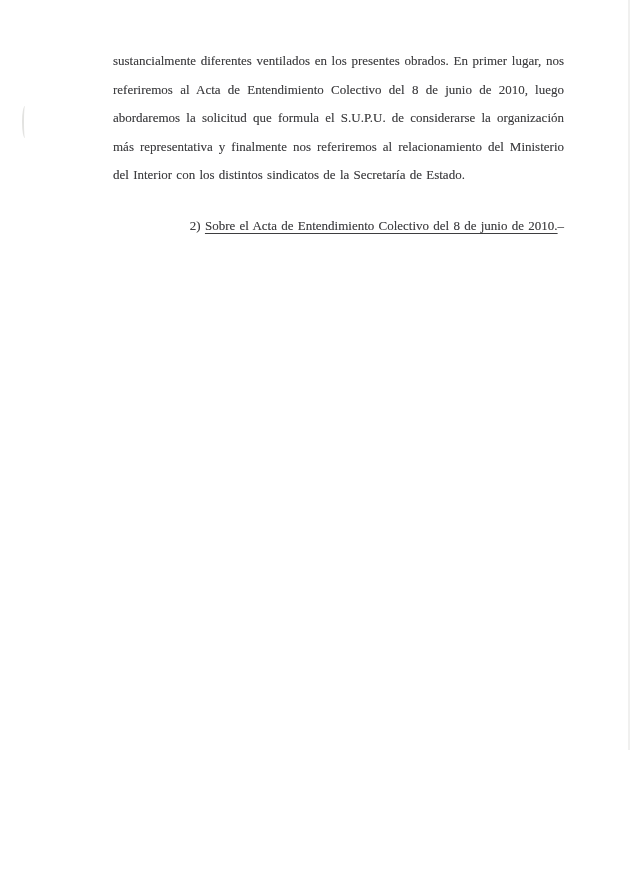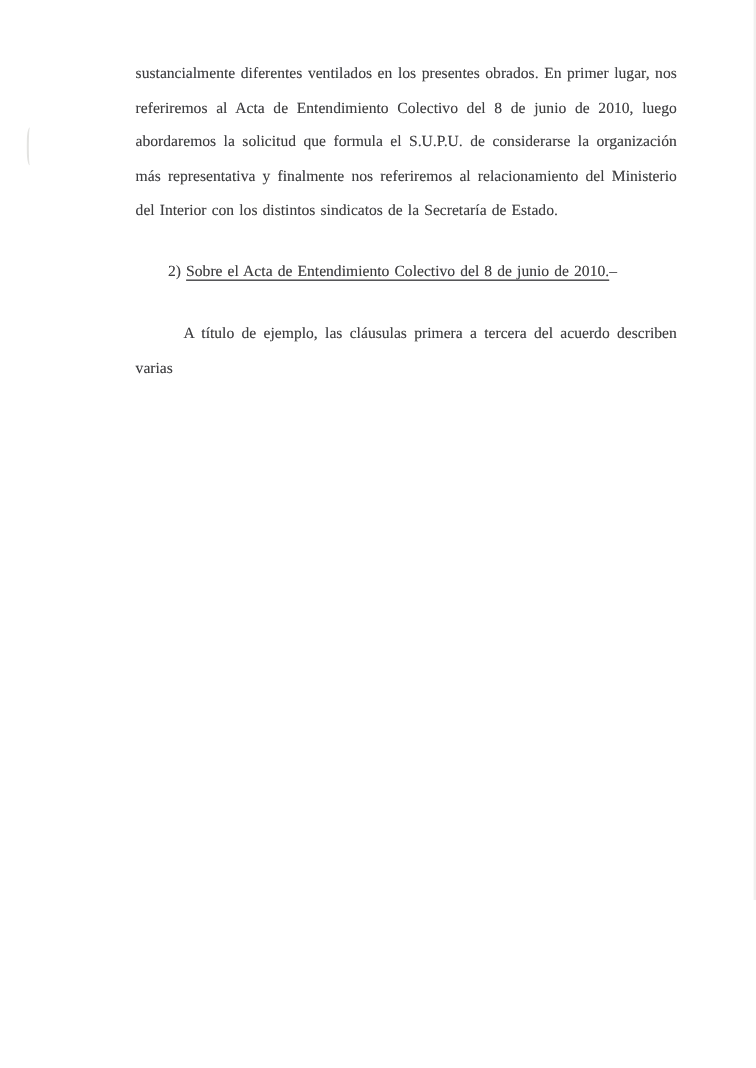--- a/index.html
+++ b/index.html
@@ -30,21 +30,21 @@
     margin: 0 0 17px 0;
     text-align: justify;
     text-indent: 40px;
     word-spacing: 1px;
   }
   .para.no-indent {
     text-indent: 0;
   }
   .section-heading {
     margin: 22px 0 24px 27px;
-    text-align: left;
+    text-align: right;
     text-indent: 0;
     word-spacing: 1px;
   }
   .section-heading .underlined {
     text-decoration: underline;
     text-underline-offset: 3px;
   }
   .subheading {
     margin-bottom: 22px;
   }
@@ -69,15 +69,14 @@
   <p class="para no-indent">sustancialmente diferentes ventilados en los presentes obrados. En primer lugar, nos referiremos al Acta de Entendimiento Colectivo del 8 de junio de 2010, luego abordaremos la solicitud que formula el S.U.P.U. de considerarse la organización más representativa y finalmente nos referiremos al relacionamiento del Ministerio del Interior con los distintos sindicatos de la Secretaría de Estado.</p>
 
   <p class="para section-heading"><span>2) </span><span class="underlined">Sobre el Acta de Entendimiento Colectivo del 8 de junio de 2010.</span><span>–</span></p>
 
 
 
 
 
 
 
-  <p class="para">A título de ejemplo, las cláusulas primera a tercera del acuerdo describen varias</p>
 
 </div>
 
 </body></html>

